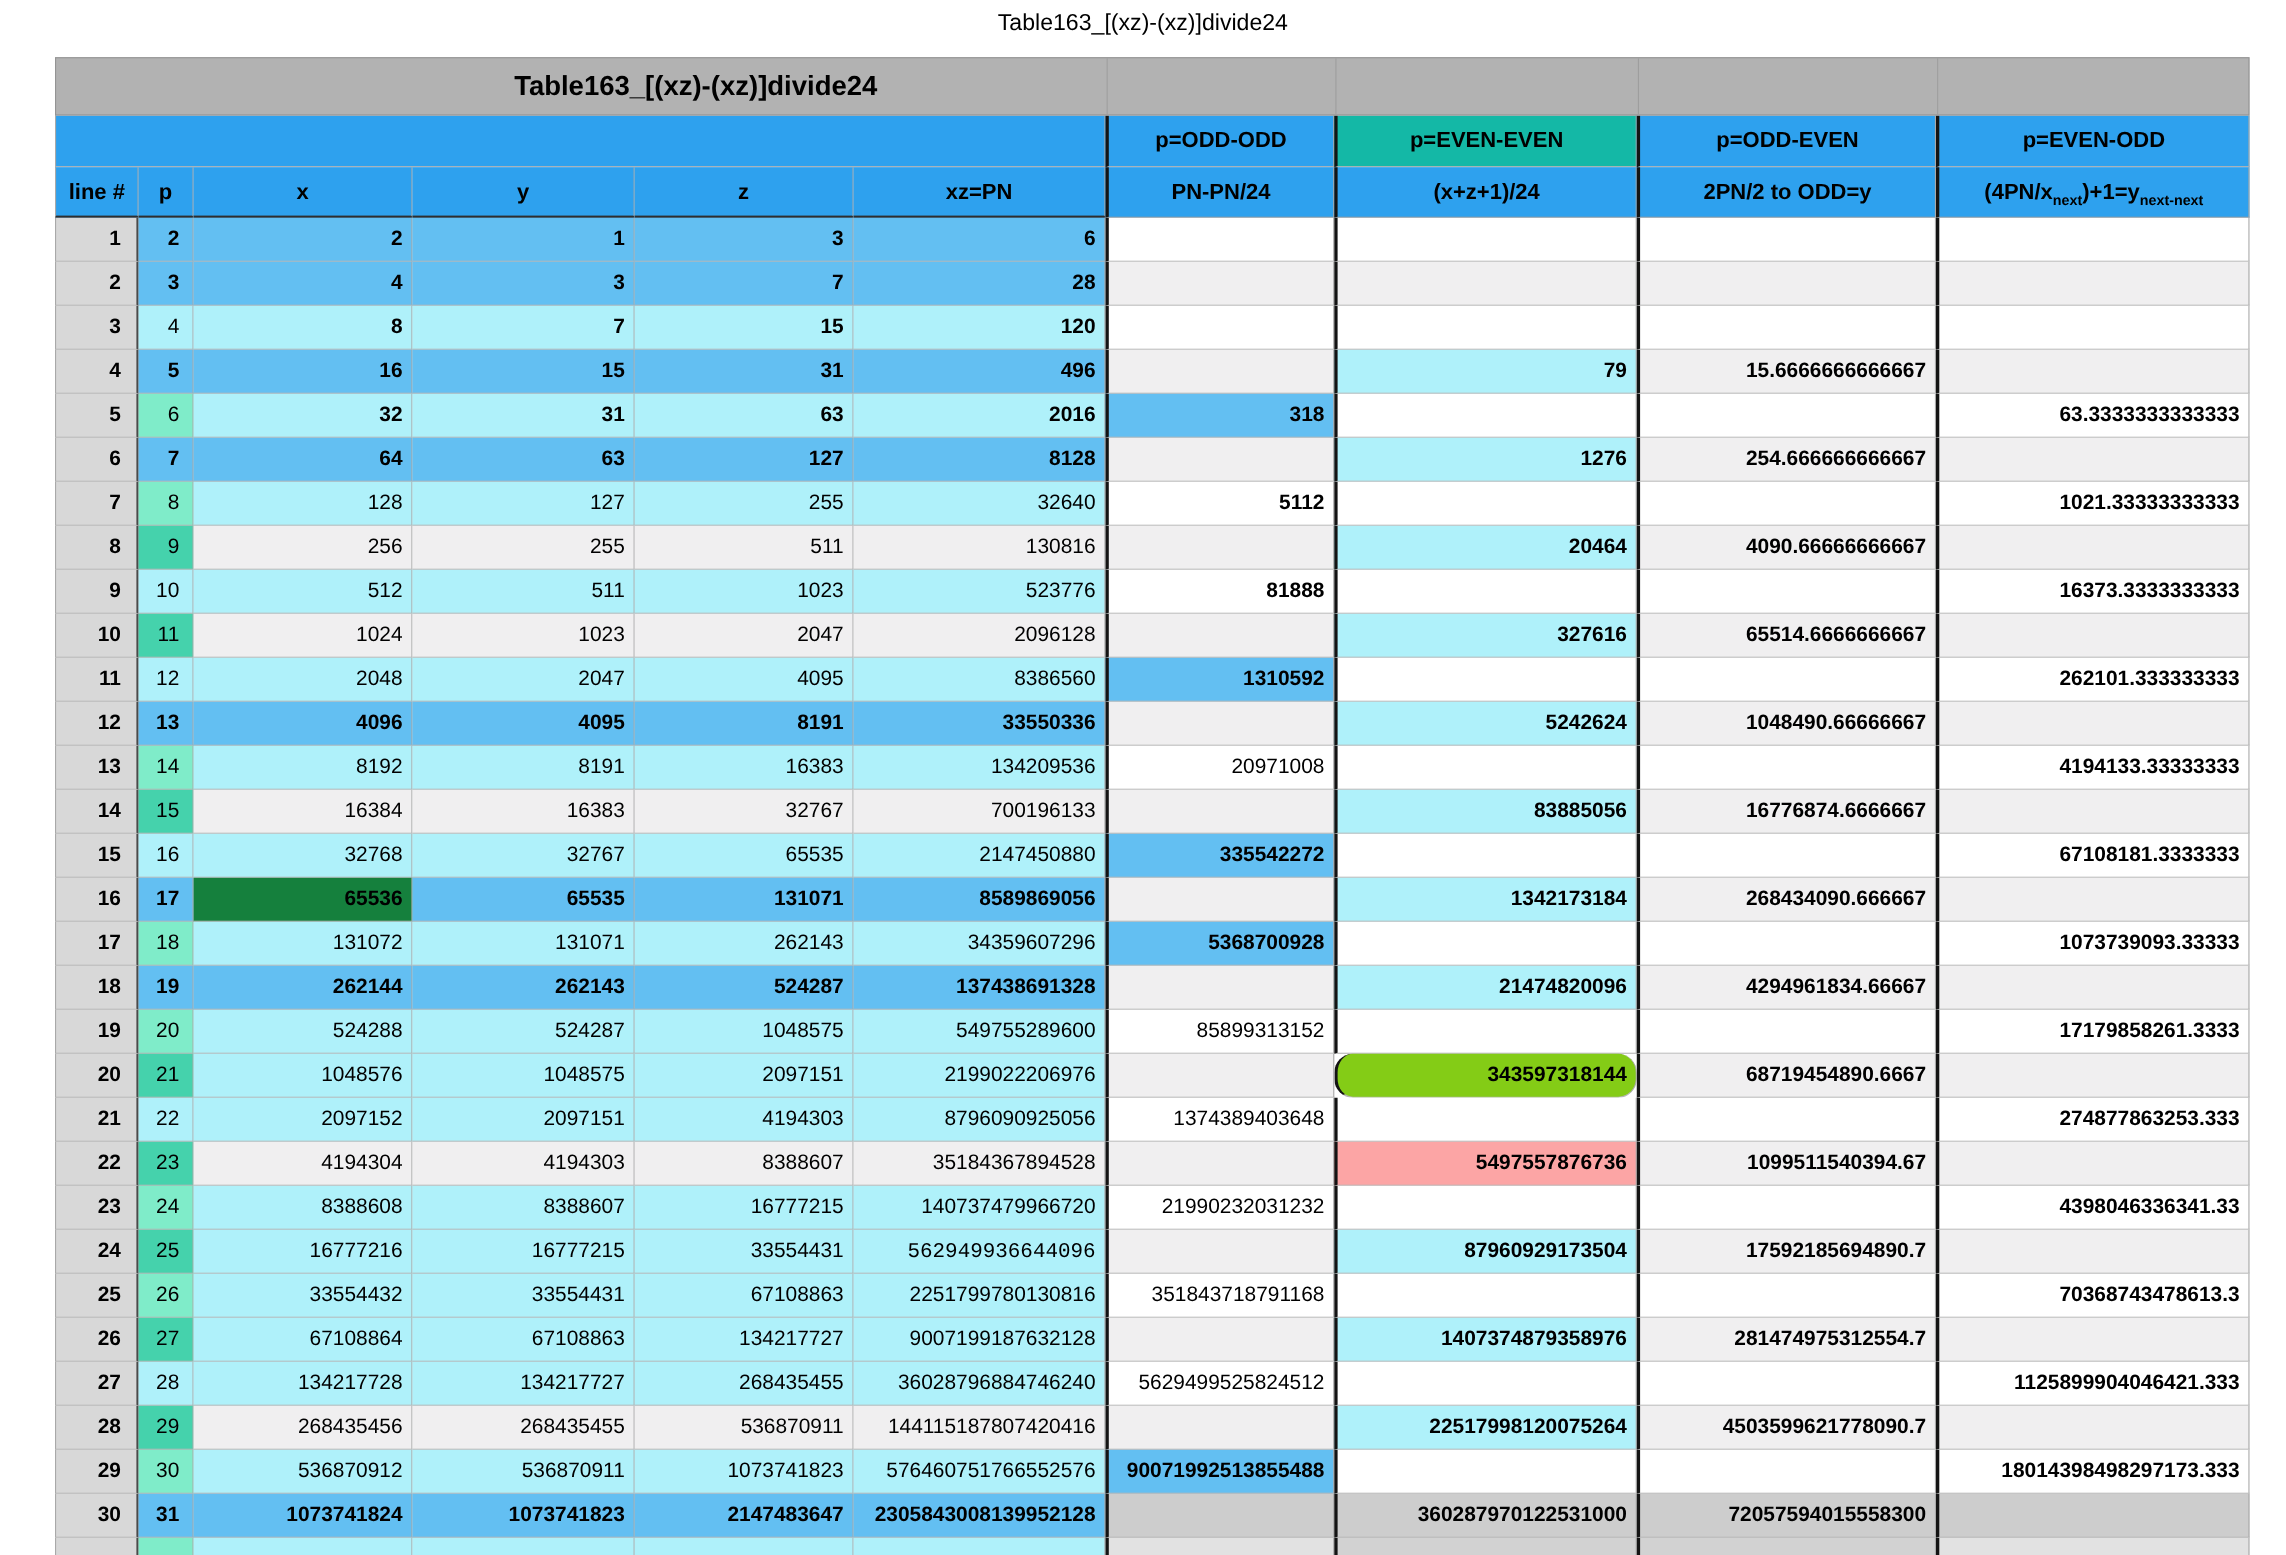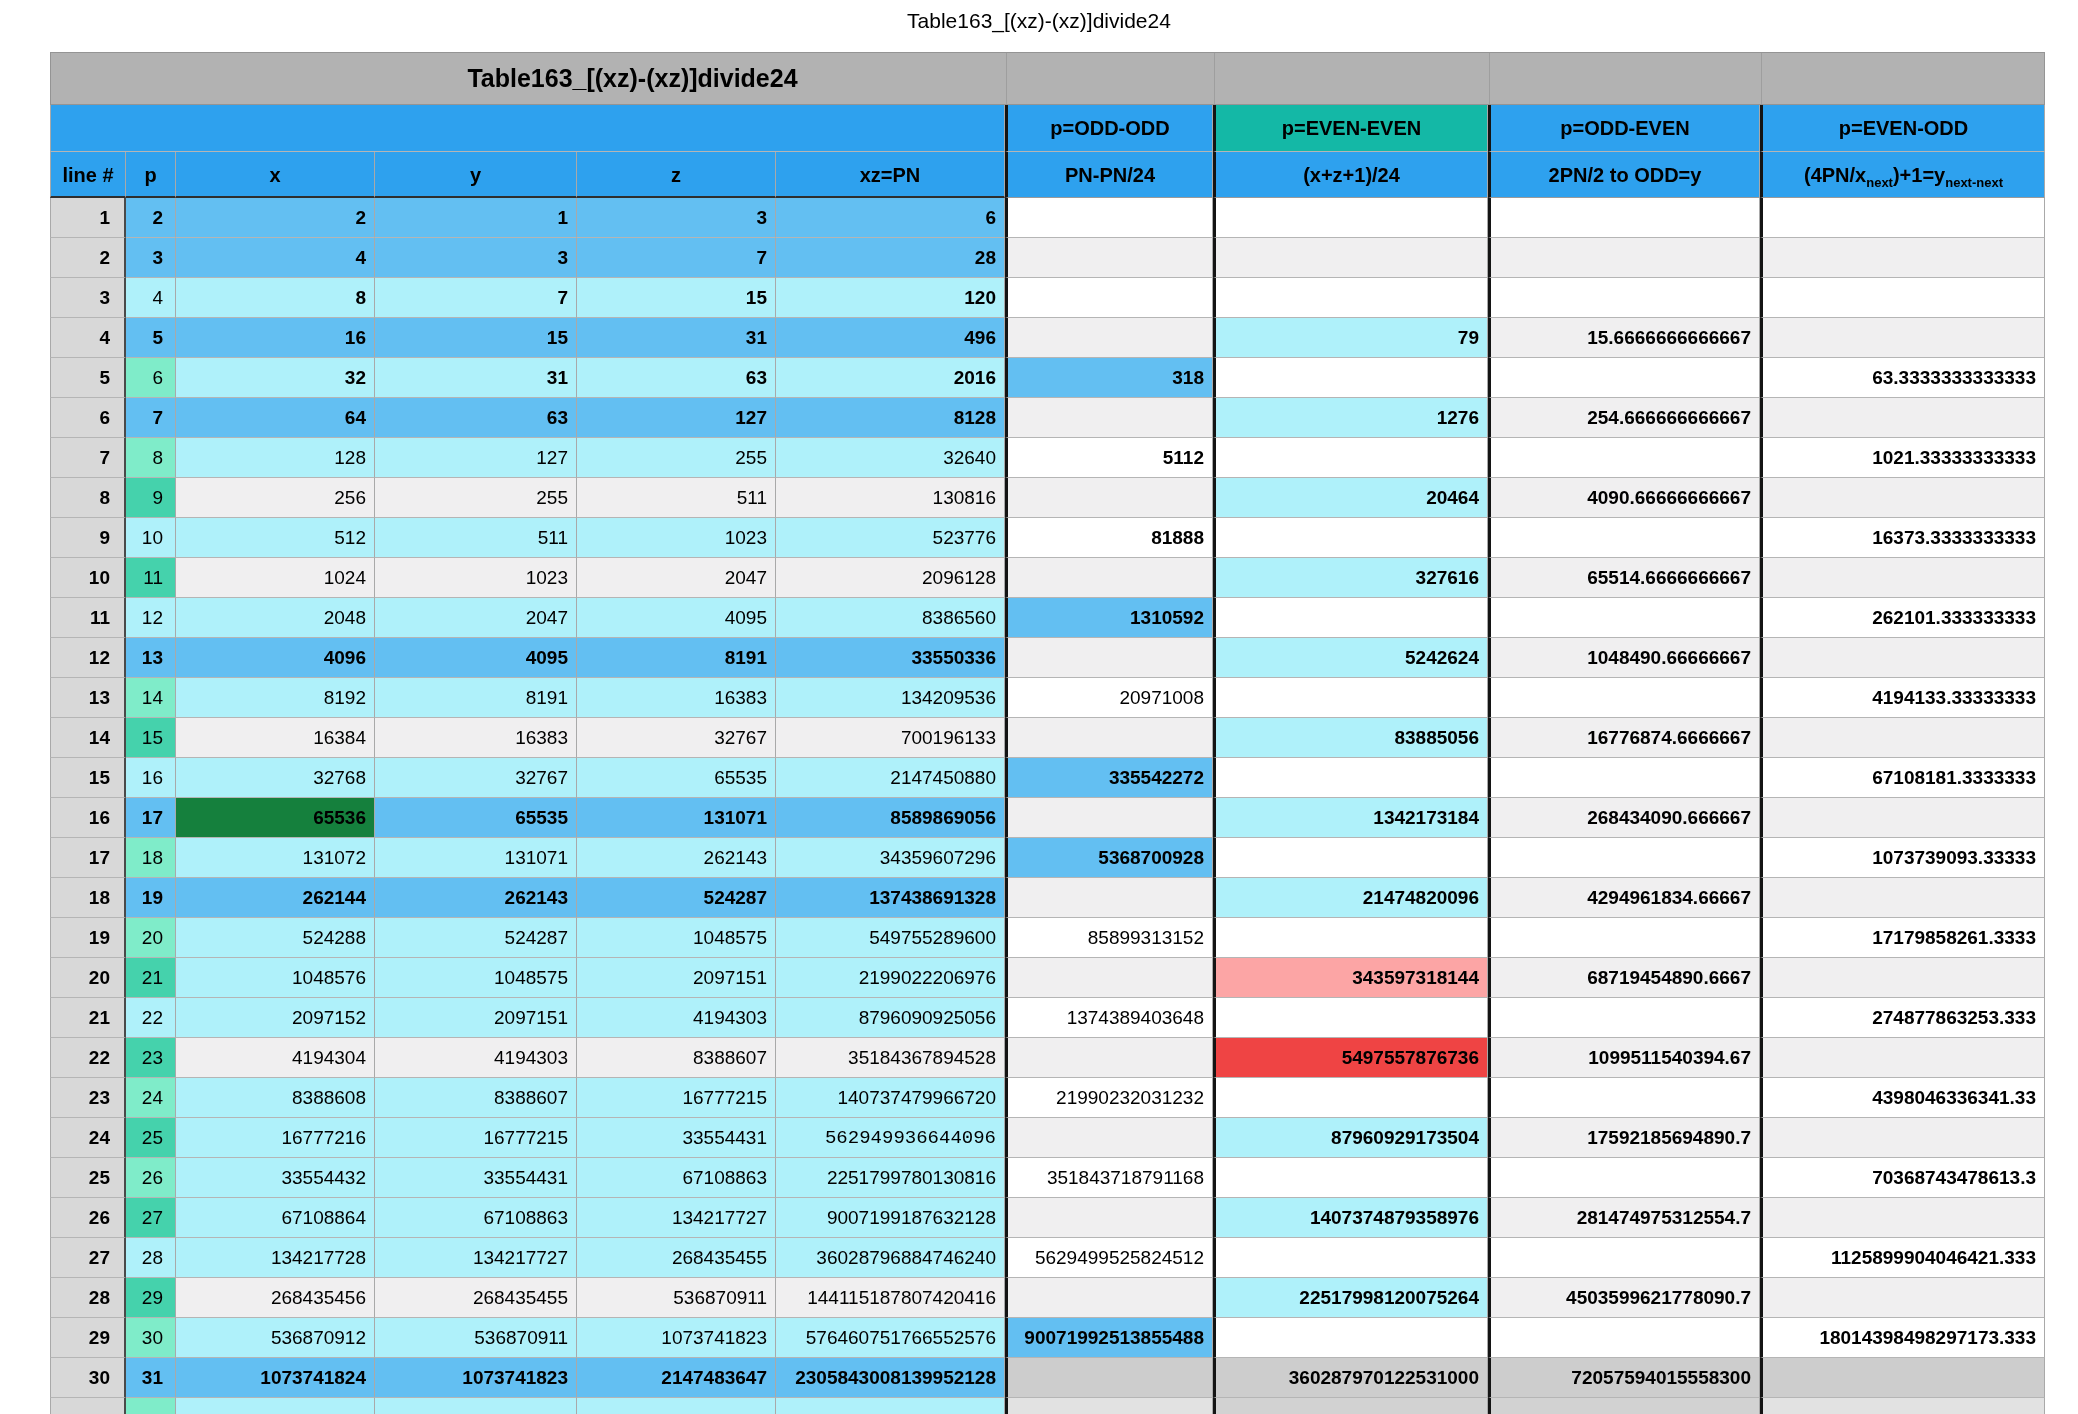--- a/index.html
+++ b/index.html
@@ -300,21 +300,21 @@
         <div class="c num vb b" style="background: rgb(255, 255, 255);">17179858261.3333</div>
       </div>
       <div class="grid-row dr">
         <div class="c first ln" style="background: rgb(216, 216, 216);">20</div>
         <div class="c pcell" style="background: rgb(69, 210, 172);">21</div>
         <div class="c num" style="background: rgb(175, 241, 250);">1048576</div>
         <div class="c num" style="background: rgb(175, 241, 250);">1048575</div>
         <div class="c num" style="background: rgb(175, 241, 250);">2097151</div>
         <div class="c num" style="background: rgb(175, 241, 250);">2199022206976</div>
         <div class="c num vb" style="background: rgb(240, 239, 240);"></div>
-        <div class="c num vb b" style="background: #fca5a5;">343597318144</div>
+        <div class="c num vb b" style="background: #84cc16; border-radius: 17px;">343597318144</div>
         <div class="c num vb b" style="background: rgb(240, 239, 240);">68719454890.6667</div>
         <div class="c num vb b" style="background: rgb(240, 239, 240);"></div>
       </div>
       <div class="grid-row dr">
         <div class="c first ln" style="background: rgb(216, 216, 216);">21</div>
         <div class="c pcell" style="background: rgb(175, 241, 250);">22</div>
         <div class="c num" style="background: rgb(175, 241, 250);">2097152</div>
         <div class="c num" style="background: rgb(175, 241, 250);">2097151</div>
         <div class="c num" style="background: rgb(175, 241, 250);">4194303</div>
         <div class="c num" style="background: rgb(175, 241, 250);">8796090925056</div>
@@ -324,21 +324,21 @@
         <div class="c num vb b" style="background: rgb(255, 255, 255);">274877863253.333</div>
       </div>
       <div class="grid-row dr">
         <div class="c first ln" style="background: rgb(216, 216, 216);">22</div>
         <div class="c pcell" style="background: rgb(69, 210, 172);">23</div>
         <div class="c num" style="background: rgb(240, 239, 240);">4194304</div>
         <div class="c num" style="background: rgb(240, 239, 240);">4194303</div>
         <div class="c num" style="background: rgb(240, 239, 240);">8388607</div>
         <div class="c num" style="background: rgb(240, 239, 240);">35184367894528</div>
         <div class="c num vb" style="background: rgb(240, 239, 240);"></div>
-        <div class="c num vb b" style="background: #ef4444;">5497557876736</div>
+        <div class="c num vb b" style="background: #fca5a5;">5497557876736</div>
         <div class="c num vb b" style="background: rgb(240, 239, 240);">1099511540394.67</div>
         <div class="c num vb b" style="background: rgb(240, 239, 240);"></div>
       </div>
       <div class="grid-row dr">
         <div class="c first ln" style="background: rgb(216, 216, 216);">23</div>
         <div class="c pcell" style="background: rgb(127, 236, 201);">24</div>
         <div class="c num" style="background: rgb(175, 241, 250);">8388608</div>
         <div class="c num" style="background: rgb(175, 241, 250);">8388607</div>
         <div class="c num" style="background: rgb(175, 241, 250);">16777215</div>
         <div class="c num" style="background: rgb(175, 241, 250);">140737479966720</div>

